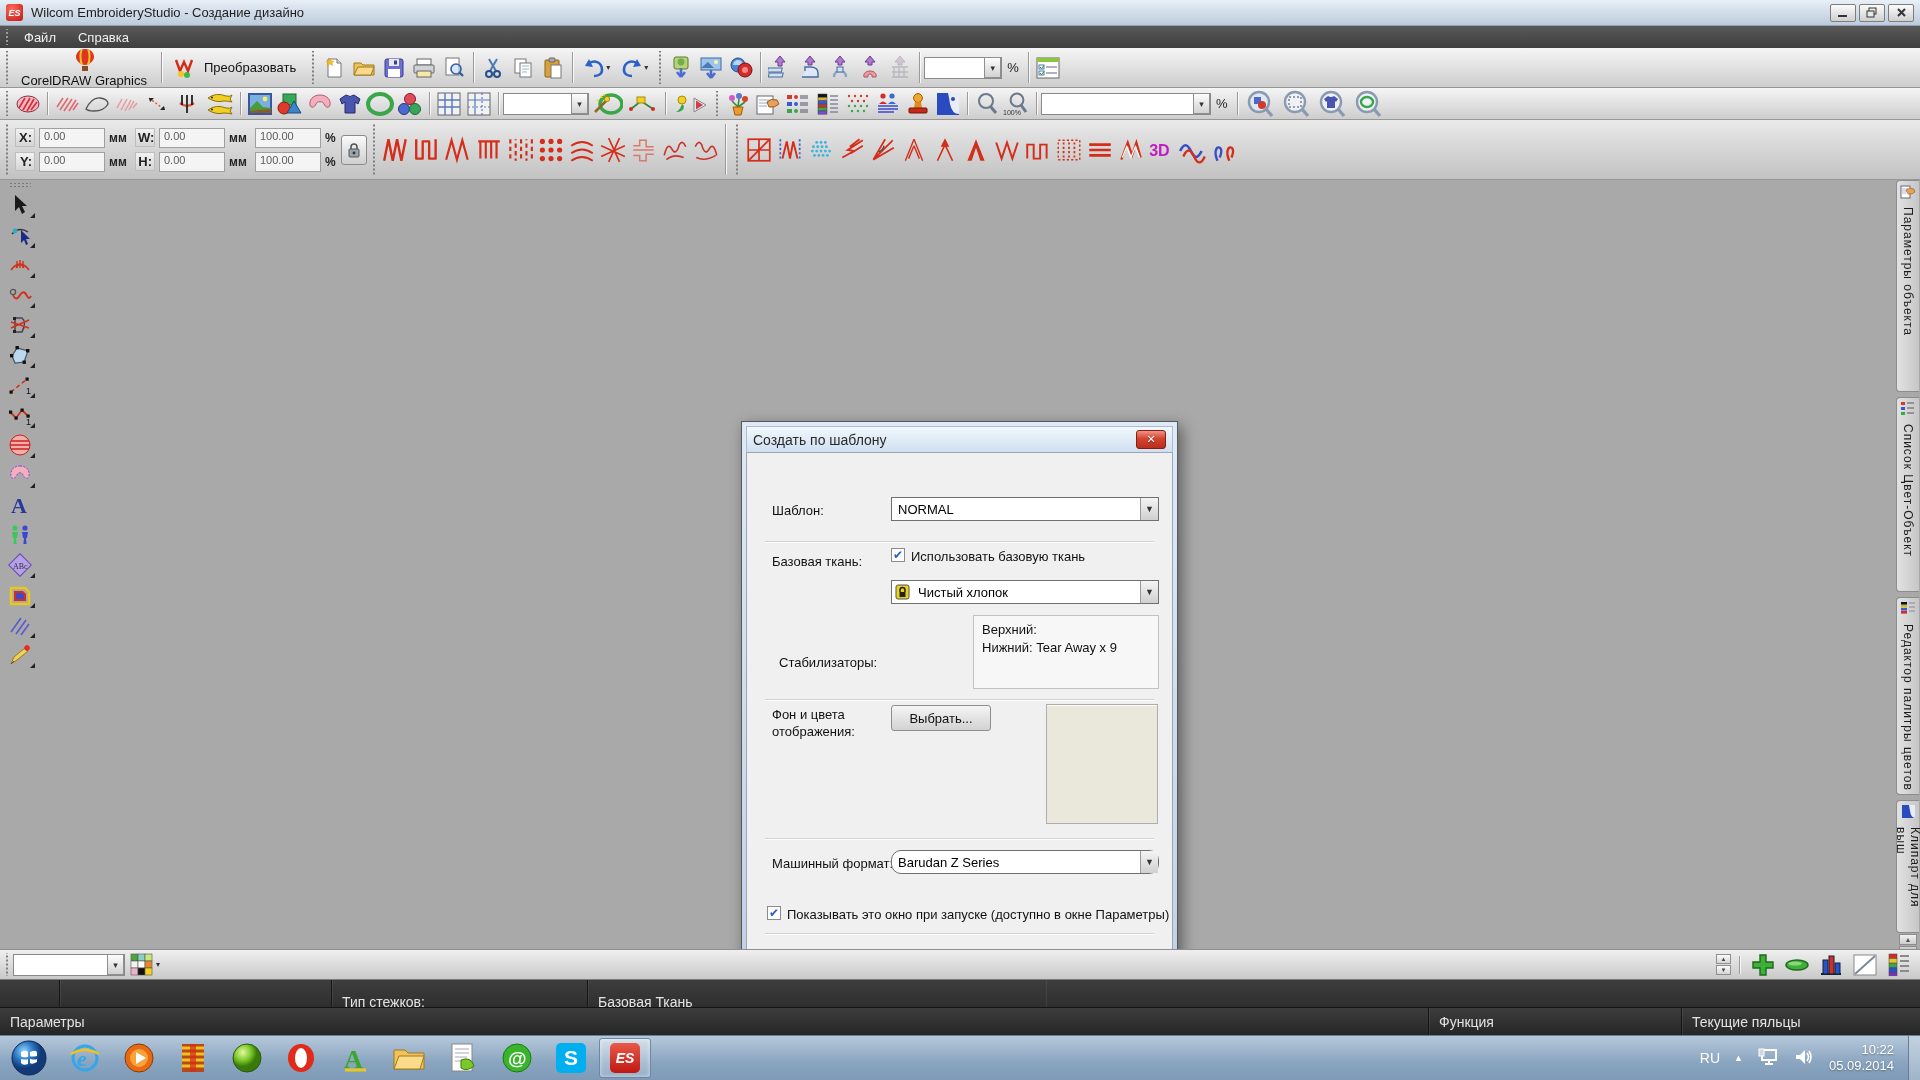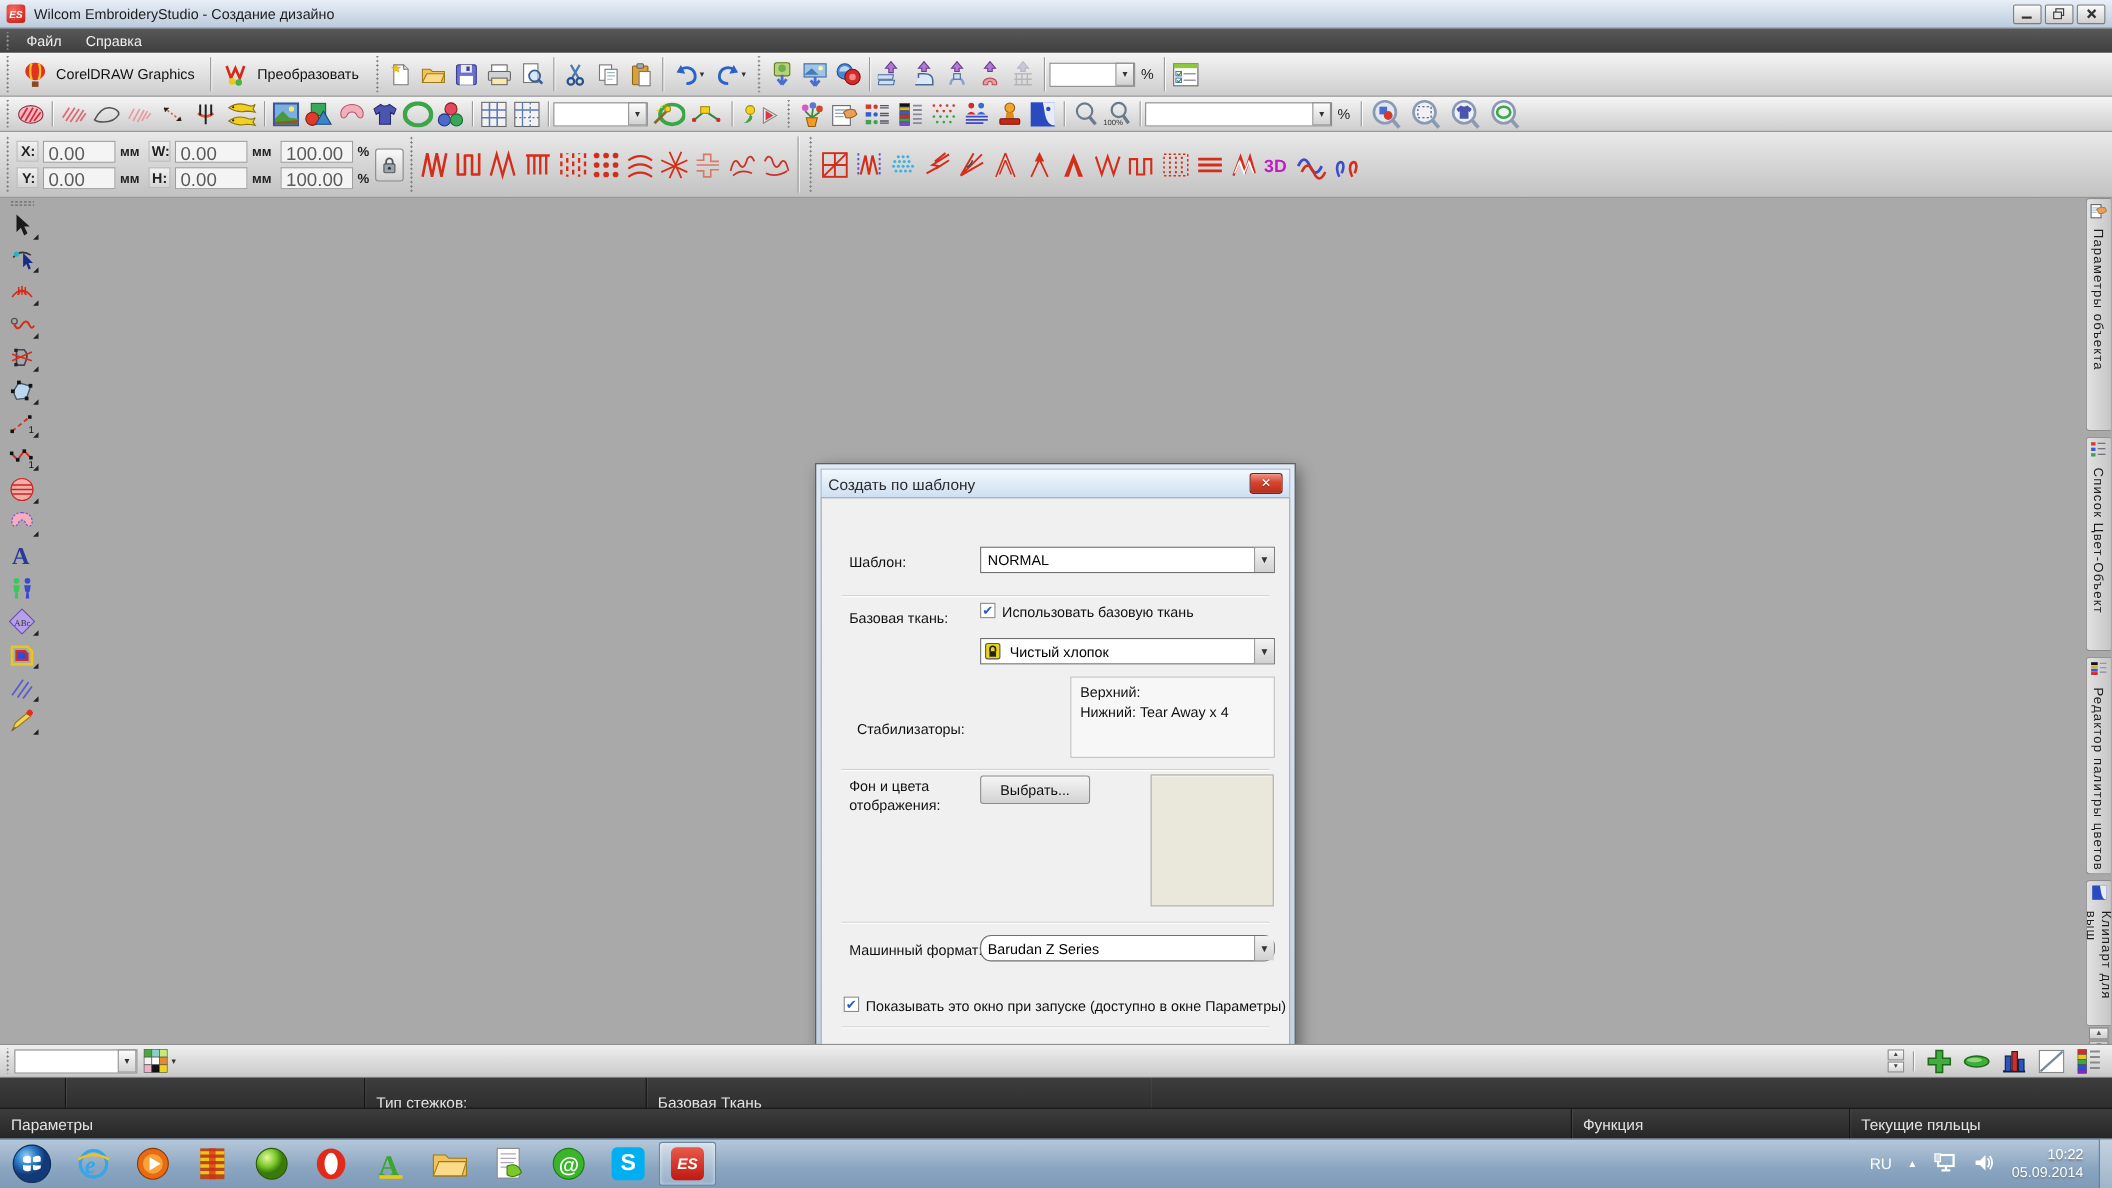--- a/index.html
+++ b/index.html
@@ -35,21 +35,21 @@
   #toolbar3 { top:120px; height:60px; background:linear-gradient(#e9e9e9,#c2c2c2); }
   .tbtn-label { font-size:13px; color:#111; padding:0 6px 0 4px; white-space:nowrap; }
   .tb-combo { width:72px; }
   .pct { font-size:13px; color:#222; padding:0 5px; }
 
   
   #prop-panel { display:flex; align-items:center; gap:2px; padding-left:2px; }
   .prop-col { display:flex; flex-direction:column; gap:4px; }
   .prop-row { display:flex; align-items:center; gap:4px; }
   .prop-lab { font-size:13px; font-weight:bold; color:#222; width:20px; text-align:right; background:linear-gradient(#f2f2f2,#d5d5d5); border:1px solid #bdbdbd; padding:1px 2px; }
-  .prop-field { width:66px; height:20px; background:#f4f4f4; border:1px solid #9f9f9f; font-size:17px; color:#5b5b5b; padding:1px 4px; }
+  .prop-field { width:66px; height:20px; background:#f4f4f4; border:1px solid #9f9f9f; font-size:11px; color:#5b5b5b; padding:1px 4px; }
   .prop-unit { font-size:12px; font-weight:bold; color:#222; width:24px; }
   .lockbtn { width:26px; height:30px; background:linear-gradient(#fafafa,#cfcfcf); border:1px solid #8b8b8b; border-radius:3px; display:flex; align-items:center; justify-content:center; }
 
   
   .sti { width:31px; height:46px; display:flex; align-items:center; justify-content:center; flex:0 0 auto; }
 
   
   #workspace { position:absolute; left:0; top:180px; width:1920px; height:769px; background:#a9a9a9; }
   #toolbox { position:absolute; left:0; top:2px; width:40px; display:flex; flex-direction:column; align-items:center; }
   #toolbox .tgrip { width:22px; height:6px; background-image:radial-gradient(#7a7a7a 35%, transparent 40%); background-size:4px 3px; margin-bottom:2px; }
@@ -123,21 +123,21 @@
 </div>
 
 <div id="menubar">
   <div class="mgrip"></div>
   <div class="menu-item">Файл</div>
   <div class="menu-item">Справка</div>
 </div>
 
 <div id="toolbar1" class="toolbar">
   <div class="grip"></div>
-  <div class="row" style="padding:0 4px;">
+  <div class="row" style="padding:0 4px;flex-direction:column;">
     <span class="tbi">
         <svg width="20" height="24" viewBox="0 0 20 24">
           <path d="M10 1 C3 1 1 6 1 9 C1 13 6 17 10 17 C14 17 19 13 19 9 C19 6 17 1 10 1Z" fill="#e03422"></path>
           <path d="M7 1.5 C5 4 5 13 7 16.5 M13 1.5 C15 4 15 13 13 16.5" stroke="#f5c522" stroke-width="2" fill="none"></path>
           <rect x="7" y="18" width="6" height="5" fill="#8a4a22"></rect>
         </svg>
       </span>
     <span class="tbtn-label">CorelDRAW Graphics</span>
   </div>
   <div class="tsep"></div>
@@ -957,21 +957,21 @@
               <rect x="4.5" y="8" width="6" height="5" fill="#222"></rect>
             </svg>
           </span>
         <span class="val">Чистый хлопок</span>
           <span class="dd">▼</span>
       </div>
 
       <span class="dlab" style="left:32px; top:202px;">Стабилизаторы:</span>
       <div style="position:absolute; left:226px; top:162px; width:186px; height:74px; background:#f7f7f7; border:1px solid #c2c2c2; padding:5px 8px; font-size:13px; color:#111; line-height:18px;">
         <div>Верхний:</div>
-        <div>Нижний: Tear Away x 4</div>
+        <div>Нижний: Tear Away x 9</div>
       </div>
       <div class="dhr" style="top:246px;"></div>
 
       <span class="dlab" style="left:25px; top:254px;">Фон и цвета</span>
       <span class="dlab" style="left:25px; top:271px;">отображения:</span>
       <div class="dbtn" style="left:144px; top:252px; width:100px;">Выбрать...</div>
       <div style="position:absolute; left:299px; top:251px; width:112px; height:120px; background:#eae8da; border:1px solid #aeaeae; box-shadow:0 1px 0 rgba(255,255,255,.8) inset;"></div>
       <div class="dhr" style="top:385px;"></div>
 
       <span class="dlab" style="left:25px; top:403px;">Машинный формат:</span>

